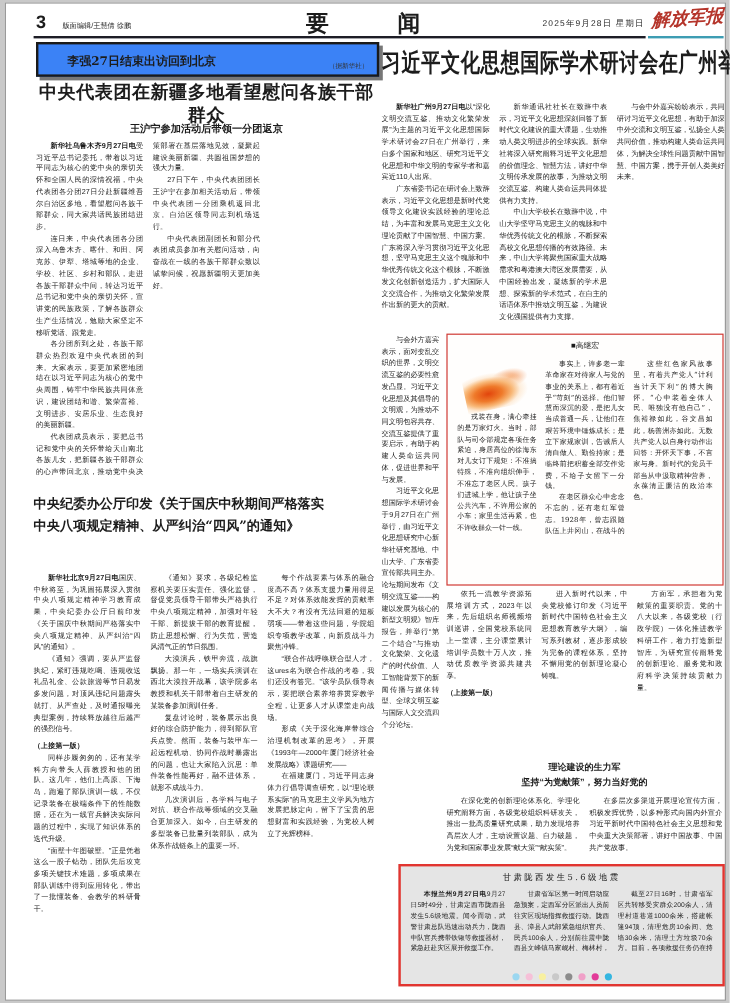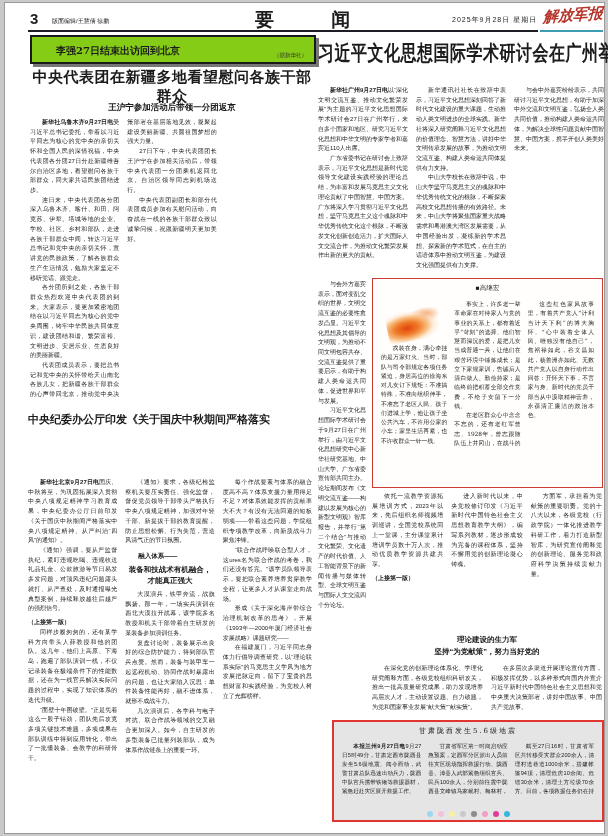--- a/index.html
+++ b/index.html
@@ -15,21 +15,21 @@
   
   .pageno{font-size:15px;font-weight:bold;}
   .editor{font-size:6px;color:#222;}
   .section-title{font-size:19px;font-weight:bold;letter-spacing:26px;white-space:nowrap;}
   .date-line{font-size:7px;letter-spacing:1px;color:#222;}
   .masthead{font-family:"DejaVu Serif",serif;font-style:italic;font-weight:bold;font-size:15px;color:#b5352b;transform:rotate(-4deg) skewX(-6deg);white-space:nowrap;}
   .rule-dark{background:#1d1d26;height:2px;}
   .rule-teal{background:#3d9db3;height:2px;}
 
   
-  .brief-box{border:2px solid #1a1a1a;background:#84cc16;box-shadow:3px 3px 0 #777;}
+  .brief-box{border:2px solid #1a1a1a;background:#3b82f6;box-shadow:3px 3px 0 #777;}
   .brief-title{font-size:10px;font-weight:bold;font-family:"DejaVu Serif",serif;padding:7px 0 0 24px;}
   .brief-src{position:absolute;right:7px;bottom:3px;font-size:5.5px;color:#333;}
 
   
   .hl-left{font-size:15px;font-weight:bold;text-align:center;font-family:"DejaVu Serif",serif;letter-spacing:0.5px;}
   .hl-sub{font-size:8.5px;font-weight:bold;text-align:center;margin-top:6px;}
   .hl-big{font-size:16px;font-weight:bold;text-align:center;transform:scaleY(1.3);transform-origin:top center;letter-spacing:0.5px;white-space:nowrap;}
   .hl-mid{font-size:11px;font-weight:bold;text-align:left;line-height:1.75;font-family:"DejaVu Serif",serif;}
 
   
@@ -128,36 +128,33 @@
       <p>在老区群众心中念念不忘的，还有老红军曾志。1928年，曾志跟随队伍上井冈山，在战斗的炮火中成长。后来她的儿子留在老区当农民，20多年后进城看望当了广州市领导的母亲，希望解决“农转非”和工作问题，曾志没有答应。她对儿子说，不是妈妈无情，是共产党人不能忘了初心，不能谋一己私利。</p>
     </div>
     <div class="essaytext">
       <p>这些红色家风故事里，有着共产党人“计利当计天下利”的博大胸怀。“心中装着全体人民、唯独没有他自己”，焦裕禄如此，谷文昌如此，杨善洲亦如此。无数共产党人以自身行动作出回答：开怀天下事，不言家与身。新时代的党员干部当从中汲取精神营养，永葆清正廉洁的政治本色。</p>
     </div>
   </div>
 </div>
 
 <div class="abs hl-mid" style="left:28px;top:410px;width:340px;">
   <div>中央纪委办公厅印发《关于国庆中秋期间严格落实</div>
+  <div>中央八项规定精神、从严纠治“四风”的通知》</div>
 </div>
 
 <div class="abs colrow" style="left:28px;top:478px;width:284px;height:344px;">
   <div class="bodytext">
     <p><span class="dateline">新华社北京9月27日电</span><span>国庆、中秋将至，为巩固拓展深入贯彻中央八项规定精神学习教育成果，中央纪委办公厅日前印发《关于国庆中秋期间严格落实中央八项规定精神、从严纠治“四风”的通知》。</span></p>
     <p>《通知》强调，要从严监督执纪，紧盯违规吃喝、违规收送礼品礼金、公款旅游等节日易发多发问题，对顶风违纪问题露头就打、从严查处，及时通报曝光典型案例，持续释放越往后越严的强烈信号。</p>
     <p class="marker">（上接第一版）</p>
     <p>同样步履匆匆的，还有某学科方向带头人薛教授和他的团队。这几年，他们上高原、下海岛，跑遍了部队演训一线，不仅记录装备在极端条件下的性能数据，还在为一线官兵解决实际问题的过程中，实现了知识体系的迭代升级。</p>
     <p>“面壁十年图破壁。”正是凭着这么一股子钻劲，团队先后攻克多项关键技术难题，多项成果在部队训练中得到应用转化，带出了一批懂装备、会教学的科研骨干。</p>
   </div>
   <div class="bodytext">
     <p>《通知》要求，各级纪检监察机关要压实责任、强化监督，督促党员领导干部带头严格执行中央八项规定精神，加强对年轻干部、新提拔干部的教育提醒，防止思想松懈、行为失范，营造风清气正的节日氛围。</p>
-    <div class="subhead-block">
-      <span class="kick">融入体系——</span>
-      <span class="tt">装备和技战术有机融合，才能真正强大</span>
-    </div>
     <p>大漠演兵，铁甲奔流，战旗飘扬。那一年，一场实兵演训在西北大漠拉开战幕，该学院多名教授和机关干部带着自主研发的某装备参加演训任务。</p>
     <p>复盘讨论时，装备展示出良好的综合防护能力，得到部队官兵点赞。然而，装备与装甲车一起远程机动、协同作战时暴露出的问题，也让大家陷入沉思：单件装备性能再好，融不进体系，就形不成战斗力。</p>
     <p>几次演训后，各学科与电子对抗、联合作战等领域的交叉融合更加深入。如今，自主研发的多型装备已批量列装部队，成为体系作战链条上的重要一环。</p>
   </div>
   <div class="bodytext">
     <p>每个作战要素与体系的融合度高不高？体系支援力量用得足不足？对体系效能发挥的贡献率大不大？有没有无法回避的短板弱项——带着这些问题，学院组织专项教学改革，向新质战斗力聚焦冲锋。</p>
     <p>“联合作战呼唤联合型人才，这ures名为联合作战的考卷，我们还没有答完。”该学员队领导表示，要把联合素养培养贯穿教学全程，让更多人才从课堂走向战场。</p>
     <p>形成《关于深化海岸带综合治理机制改革的思考》，开展《1993年—2000年厦门经济社会发展战略》课题研究——</p>
     <p>在福建厦门，习近平同志身体力行倡导调查研究，以“理论联系实际”的马克思主义学风为地方发展把脉定向，留下了宝贵的思想财富和实践经验，为党校人树立了光辉榜样。</p>
   </div>

